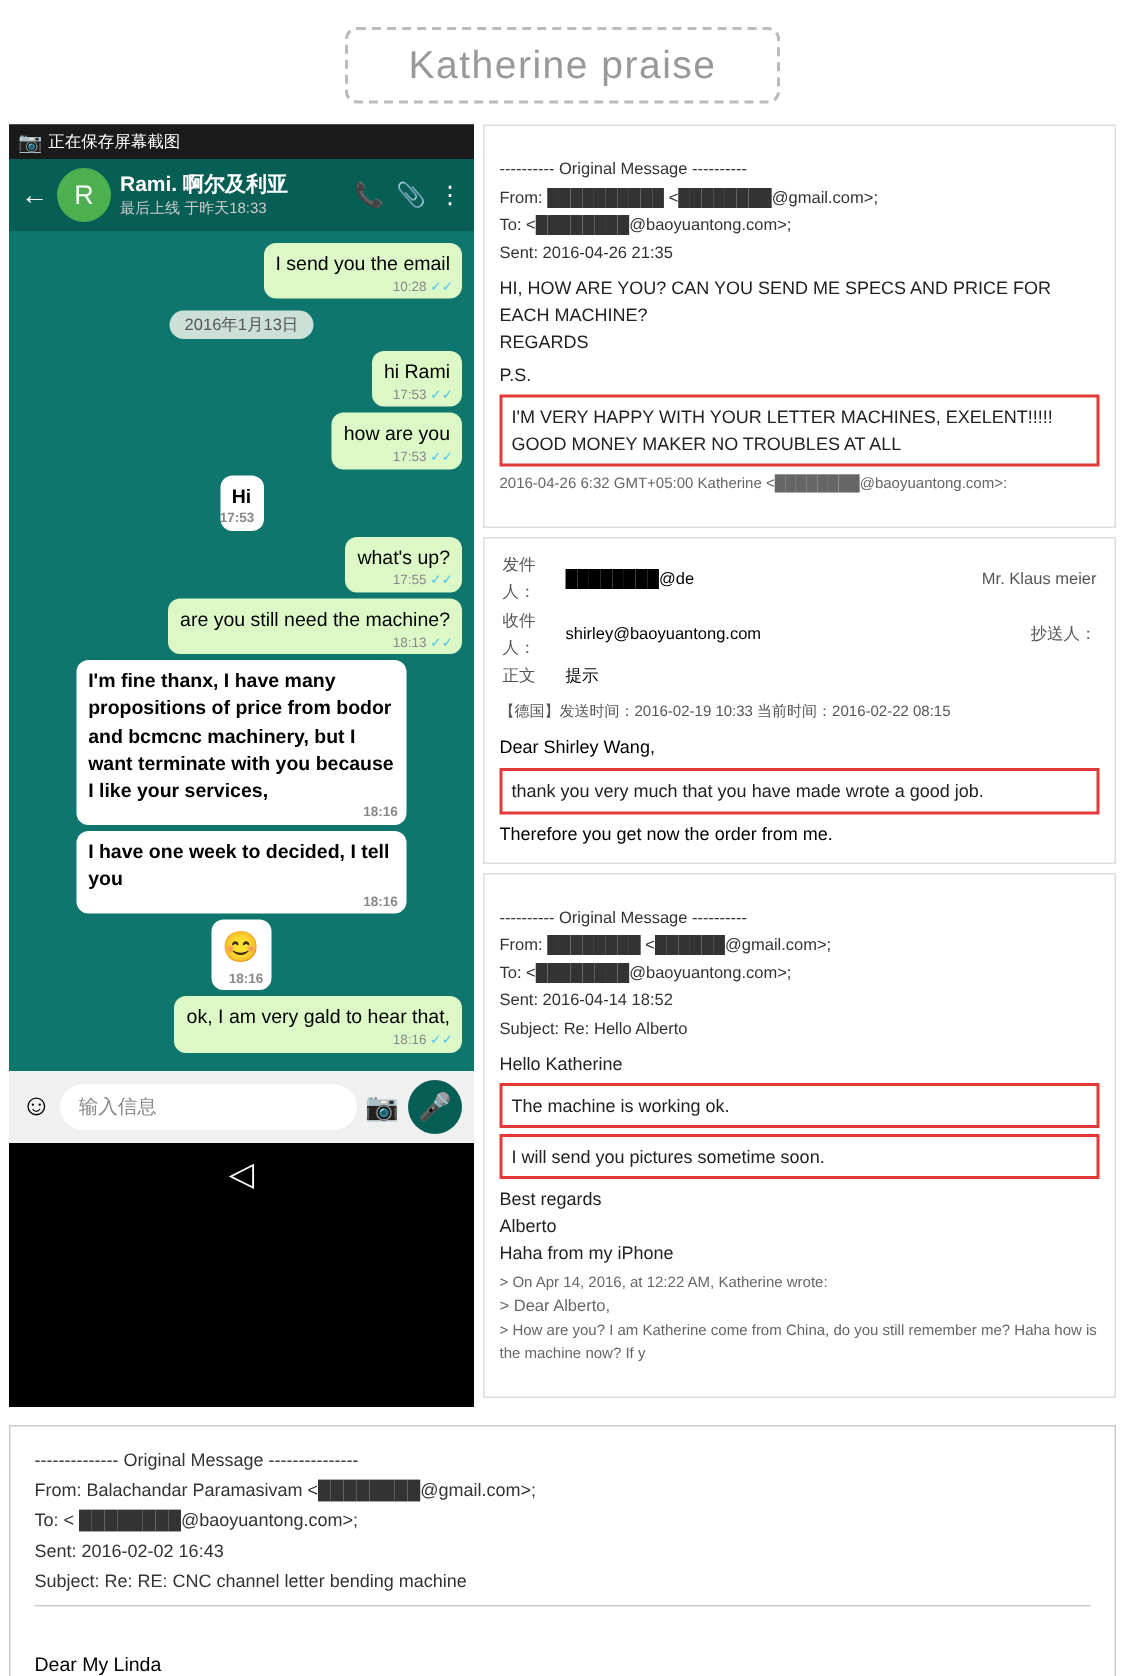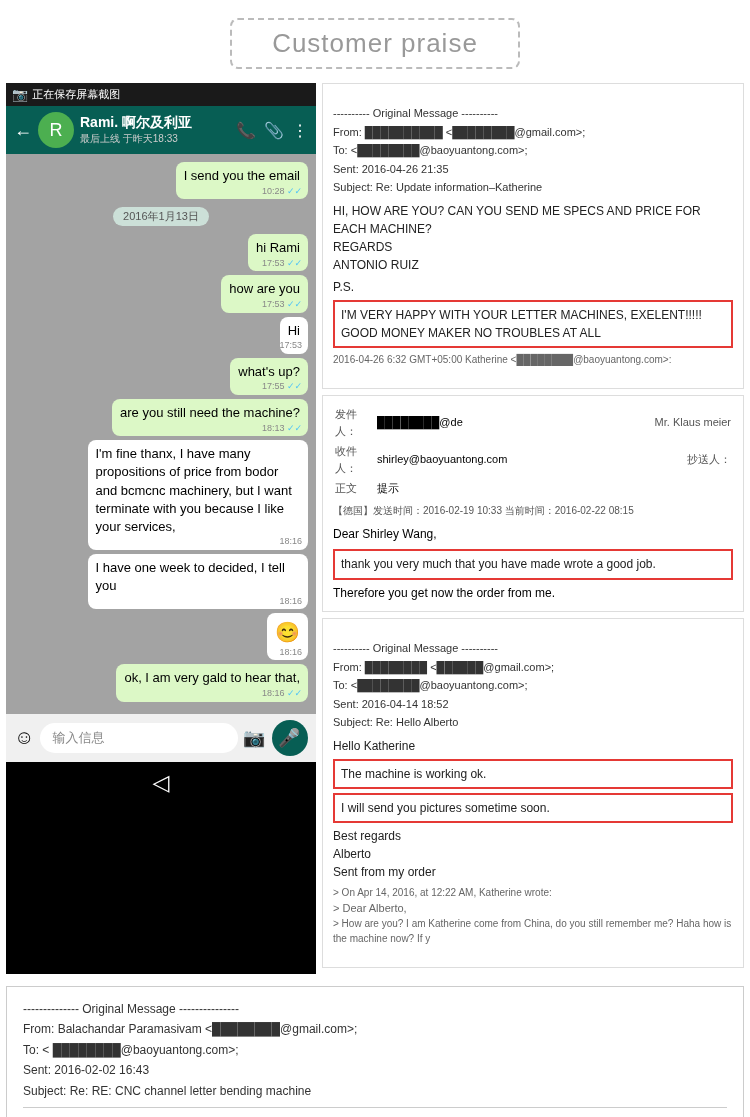--- a/index.html
+++ b/index.html
@@ -90,21 +90,21 @@
     .wa-contact-sub {
       font-size: 10px;
       color: #ccc;
     }
     .wa-icons {
       display: flex;
       gap: 8px;
       font-size: 16px;
     }
     .wa-chat-bg {
-      background: #a3a3a3;
+      background: #0f766e;
       padding: 8px;
       min-height: 490px;
       position: relative;
     }
     .wa-date-divider {
       text-align: center;
       margin: 8px 0;
     }
     .wa-date-pill {
       background: #cce0d8;
@@ -115,21 +115,22 @@
       display: inline-block;
     }
     .wa-msg {
       display: flex;
       margin-bottom: 4px;
     }
     .wa-msg.sent {
       justify-content: flex-end;
     }
     .wa-msg.received {
-      justify-content: flex-end;
+      justify-content: center;
+      font-weight: bold;
     }
     .wa-bubble {
       max-width: 75%;
       border-radius: 8px;
       padding: 5px 8px 14px 8px;
       position: relative;
       font-size: 13px;
       line-height: 1.4;
     }
     .wa-bubble.sent-bubble {
@@ -254,21 +255,21 @@
       color: #333;
       margin-bottom: 28px;
       border-bottom: 1px solid #ccc;
       padding-bottom: 6px;
     }
   </style>
 </head>
 <body>
 
 <div class="header">
-  <div class="header-title">Customer praise</div>
+  <div class="header-title">Katherine praise</div>
 </div>
 
 <div class="main-content">
 
   <div class="whatsapp-panel">
 
     <div class="wa-header">
       <span class="screenshot-icon">📷</span>
       <span>正在保存屏幕截图</span>
     </div>
@@ -376,25 +377,23 @@
     </div>
   </div>
 
   <div class="email-panel">
 
     <div class="email-card">
       <div class="email-header-line">---------- Original Message ----------</div>
       <div class="email-header-line">From: ██████████ &lt;████████@gmail.com&gt;;</div>
       <div class="email-header-line">To: &lt;████████@baoyuantong.com&gt;;</div>
       <div class="email-header-line">Sent: 2016-04-26 21:35</div>
-      <div class="email-header-line">Subject: Re: Update information–Katherine</div>
       <div class="email-body">
         <p>HI, HOW ARE YOU? CAN YOU SEND ME SPECS AND PRICE FOR EACH MACHINE?</p>
         <p>REGARDS</p>
-        <p>ANTONIO RUIZ</p>
         <p style="margin-top:4px;">P.S.</p>
         <div class="highlight-box">I'M VERY HAPPY WITH YOUR LETTER MACHINES, EXELENT!!!!! GOOD MONEY MAKER NO TROUBLES AT ALL</div>
         <p style="font-size:10px;color:#666;margin-top:4px;">2016-04-26 6:32 GMT+05:00 Katherine &lt;████████@baoyuantong.com&gt;:</p>
       </div>
     </div>
 
     <div class="email-card-cn">
       <table style="width:100%;font-size:11px;margin-bottom:4px;">
         <tbody>
             <tr>
@@ -427,21 +426,21 @@
       <div class="email-header-line">Sent: 2016-04-14 18:52</div>
       <div class="email-header-line">Subject: Re: Hello Alberto</div>
       <div class="email-body">
         <p>Hello Katherine</p>
         <div style="margin:4px 0;">
           <div class="highlight-box">The machine is working ok.</div>
           <div class="highlight-box">I will send you pictures sometime soon.</div>
         </div>
         <p>Best regards</p>
         <p>Alberto</p>
-        <p>Sent from my order</p>
+        <p>Haha from my iPhone</p>
         <p style="font-size:10px;color:#666;margin-top:4px;">&gt; On Apr 14, 2016, at 12:22 AM, Katherine wrote:</p>
         <p style="font-size:11px;color:#666;">&gt; Dear Alberto,</p>
         <p style="font-size:10px;color:#666;">&gt; How are you? I am Katherine come from China, do you still remember me? Haha how is the machine now? If y</p>
       </div>
     </div>
 
   </div>
 </div>
 
 <div class="bottom-email">

